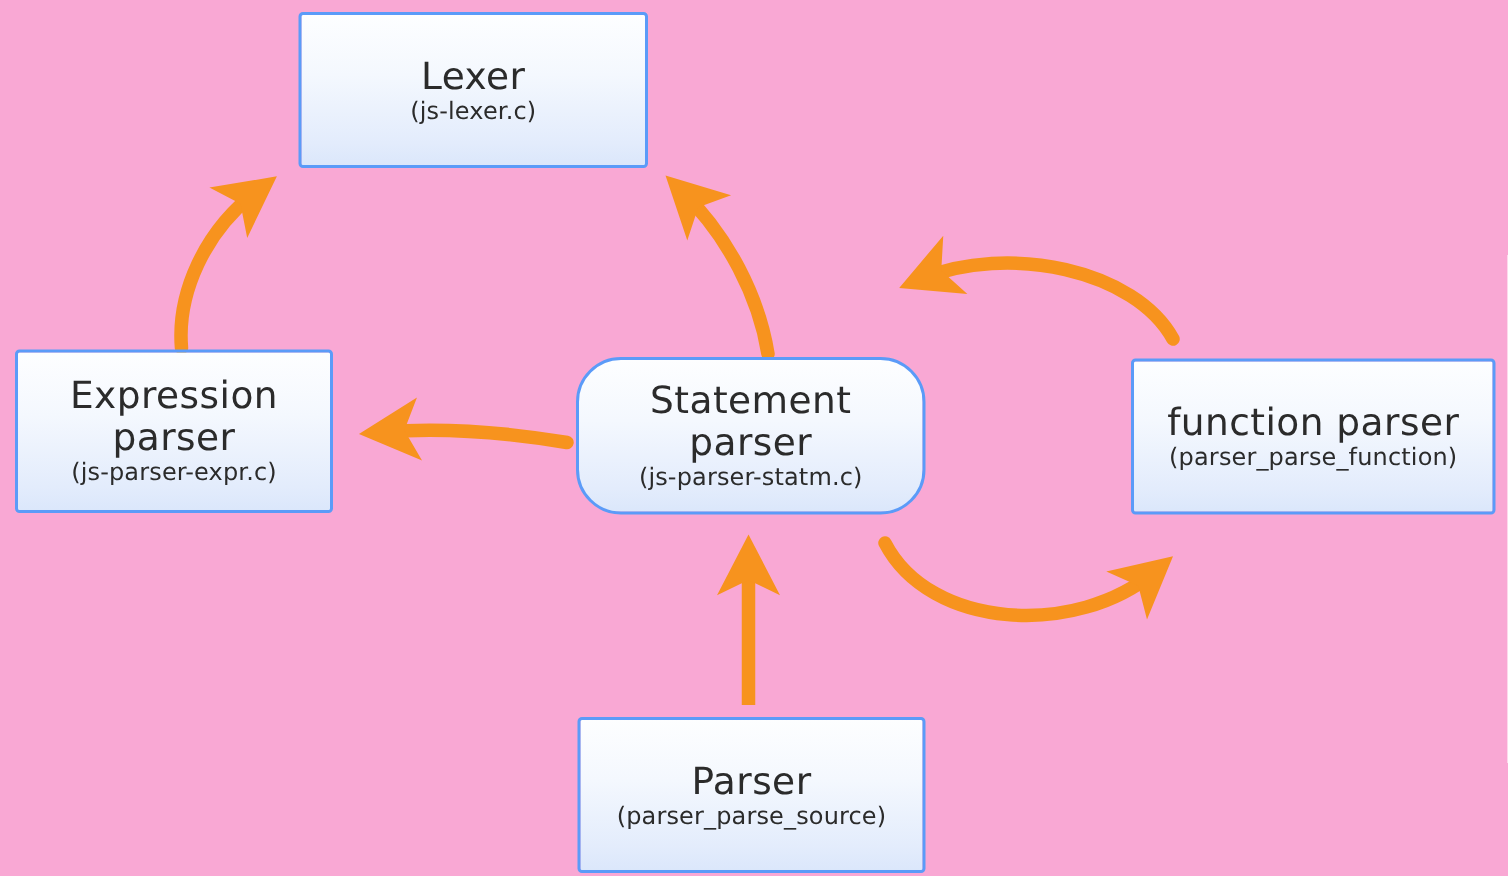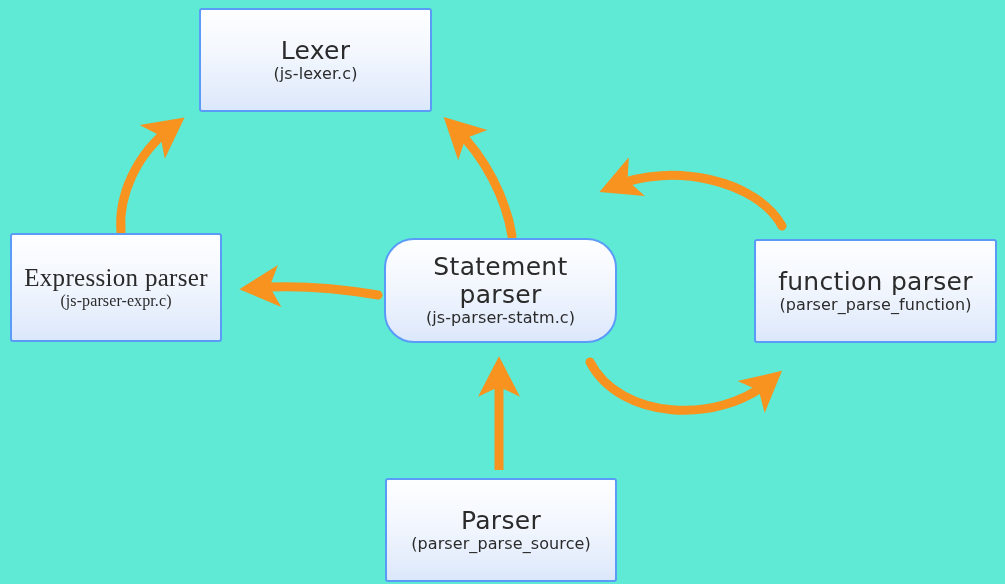--- a/index.html
+++ b/index.html
@@ -81,21 +81,21 @@
   #node-statement-parser .node-title {
     max-width: 200px;
   }
   .overflow-sub {
     width: 270px;
   }
 </style>
 </head>
 <body>
 
-<div id="diagram-canvas" style="background: #5eead4;">
+<div id="diagram-canvas" style="background: #f9a8d4;">
 
   <svg id="arrow-layer" viewBox="0 0 1005 584" width="1005" height="584" xmlns="http://www.w3.org/2000/svg">
     <defs>
       <marker id="ah" viewBox="0 0 12 12" refX="7.2" refY="6" markerWidth="5.0" markerHeight="5.0" orient="auto-start-reverse" markerUnits="strokeWidth">
         <path d="M 0.6 0.4 L 11.4 6 L 0.6 11.6 L 3.3 6 Z" fill="#f7931e"></path>
       </marker>
     </defs>
 
     <path d="M 121 232 C 118 196 136 154 172 127" fill="none" stroke="#f7931e" stroke-width="9" stroke-linecap="round" marker-end="url(#ah)"></path>
 
@@ -108,21 +108,21 @@
     <path d="M 590 362 C 620 420 718 425 770 381" fill="none" stroke="#f7931e" stroke-width="9" stroke-linecap="round" marker-end="url(#ah)"></path>
 
     <path d="M 499 470 L 499 372" fill="none" stroke="#f7931e" stroke-width="9" stroke-linecap="butt" marker-end="url(#ah)"></path>
   </svg>
 
   <div class="node-box" id="node-lexer" style="border-color: rgb(91, 155, 248); background: linear-gradient(rgb(253, 254, 255) 0%, rgb(244, 248, 254) 40%, rgb(227, 236, 252) 85%, rgb(219, 231, 251) 100%); color: rgb(43, 43, 43);">
     <div class="node-title">Lexer</div>
     <div class="node-sub">(js-lexer.c)</div>
   </div>
 
-  <div class="node-box" id="node-expression-parser" style="border-color: rgb(91, 155, 248); background: linear-gradient(rgb(253, 254, 255) 0%, rgb(244, 248, 254) 40%, rgb(227, 236, 252) 85%, rgb(219, 231, 251) 100%); color: rgb(43, 43, 43); font-family: Liberation Serif, serif;">
+  <div class="node-box" id="node-expression-parser" style="border-color: rgb(91, 155, 248); background: linear-gradient(rgb(253, 254, 255) 0%, rgb(244, 248, 254) 40%, rgb(227, 236, 252) 85%, rgb(219, 231, 251) 100%); color: rgb(43, 43, 43);">
     <div class="node-title two-line">Expression parser</div>
     <div class="node-sub">(js-parser-expr.c)</div>
   </div>
 
   <div class="node-box" id="node-statement-parser" style="border-color: rgb(91, 155, 248); background: linear-gradient(rgb(253, 254, 255) 0%, rgb(244, 248, 254) 40%, rgb(227, 236, 252) 85%, rgb(219, 231, 251) 100%); color: rgb(43, 43, 43); border-radius: 30px;">
     <div class="node-title two-line">Statement parser</div>
     <div class="node-sub">(js-parser-statm.c)</div>
   </div>
 
   <div class="node-box" id="node-function-parser" style="border-color: rgb(91, 155, 248); background: linear-gradient(rgb(253, 254, 255) 0%, rgb(244, 248, 254) 40%, rgb(227, 236, 252) 85%, rgb(219, 231, 251) 100%); color: rgb(43, 43, 43);">

